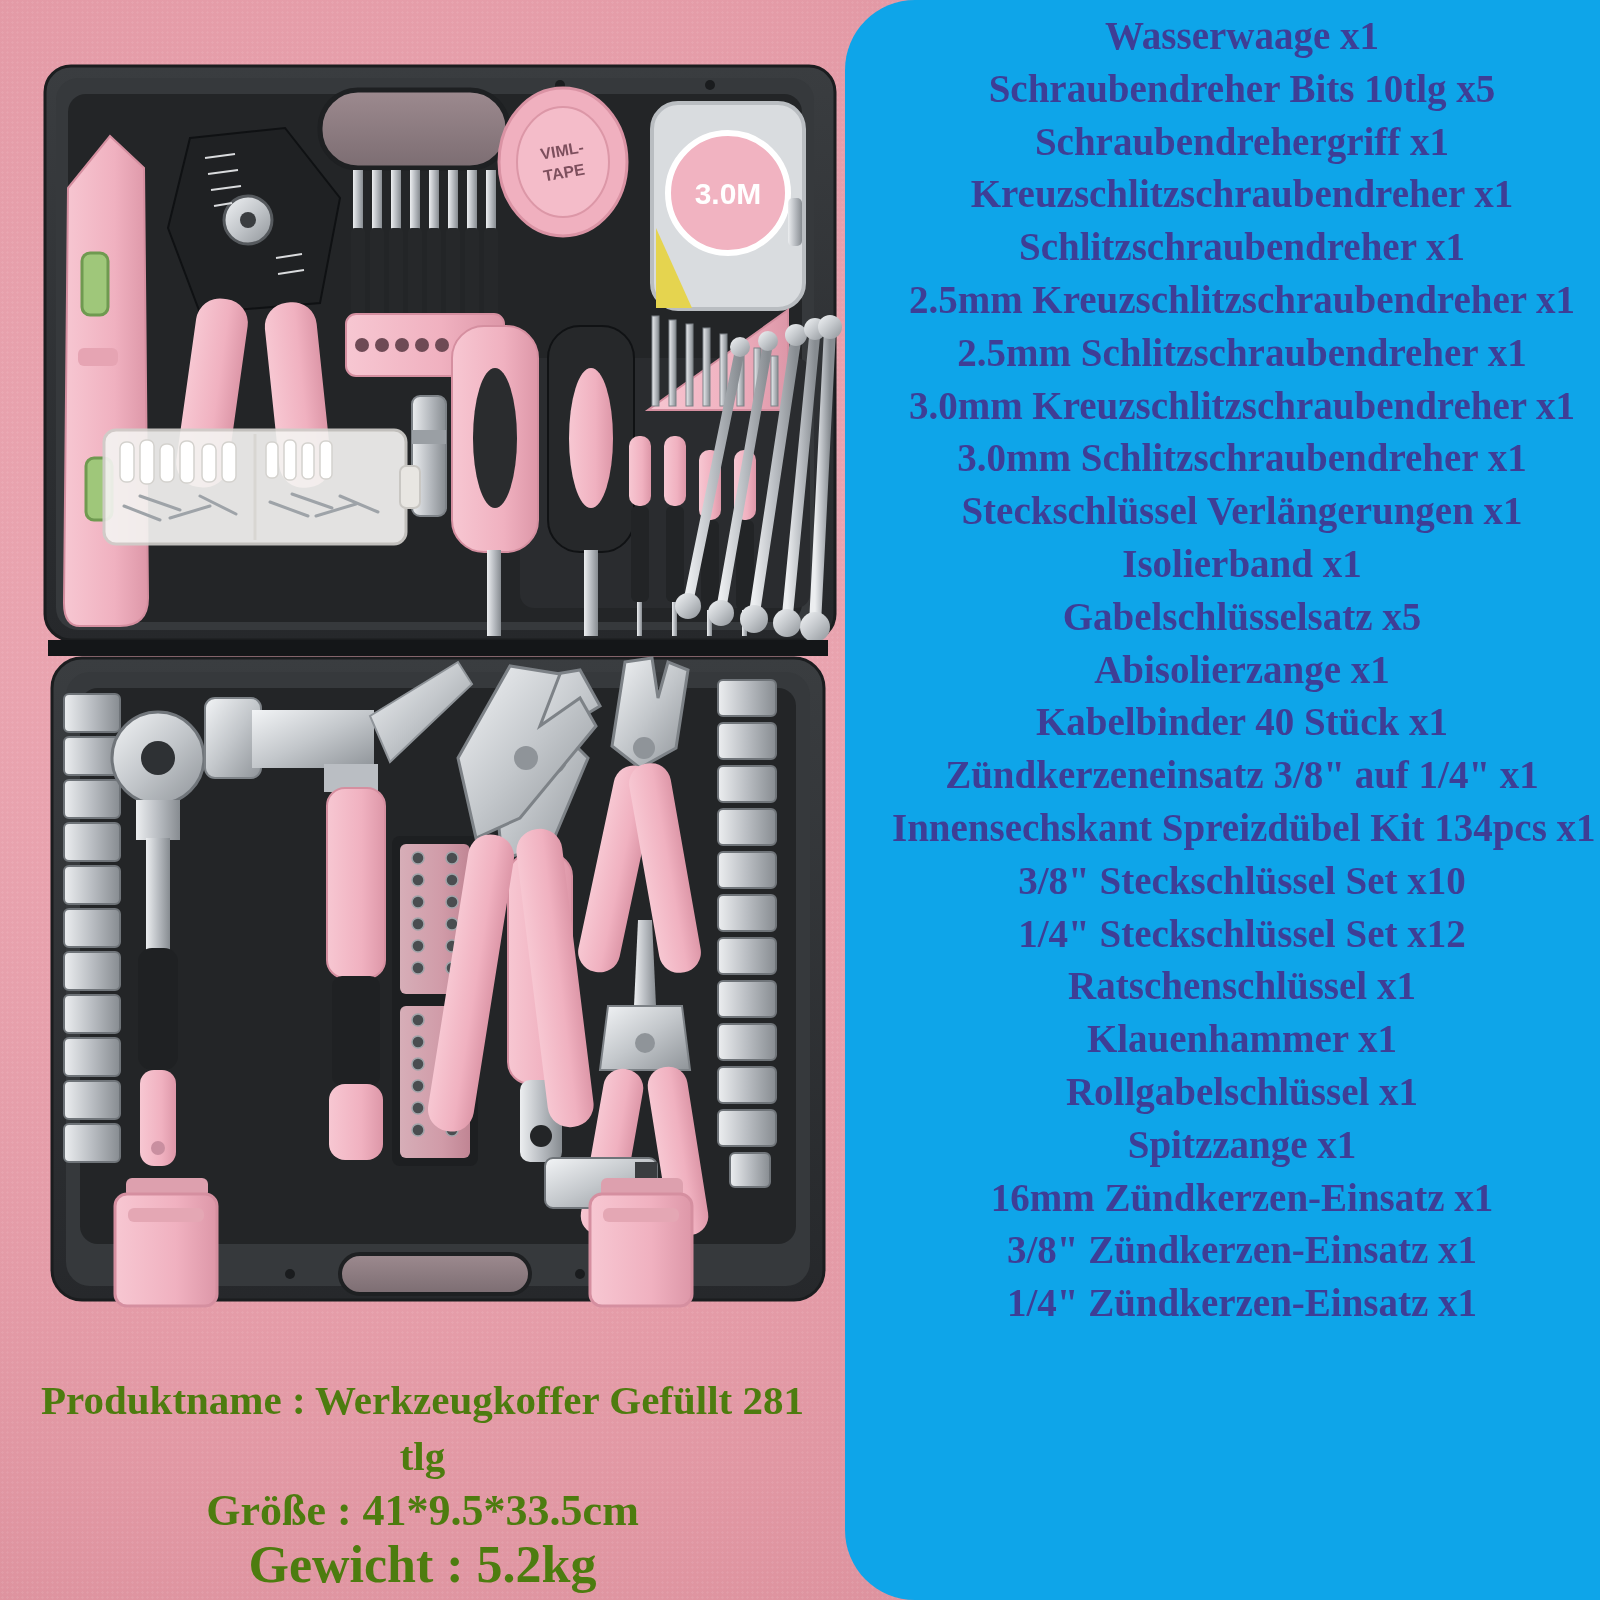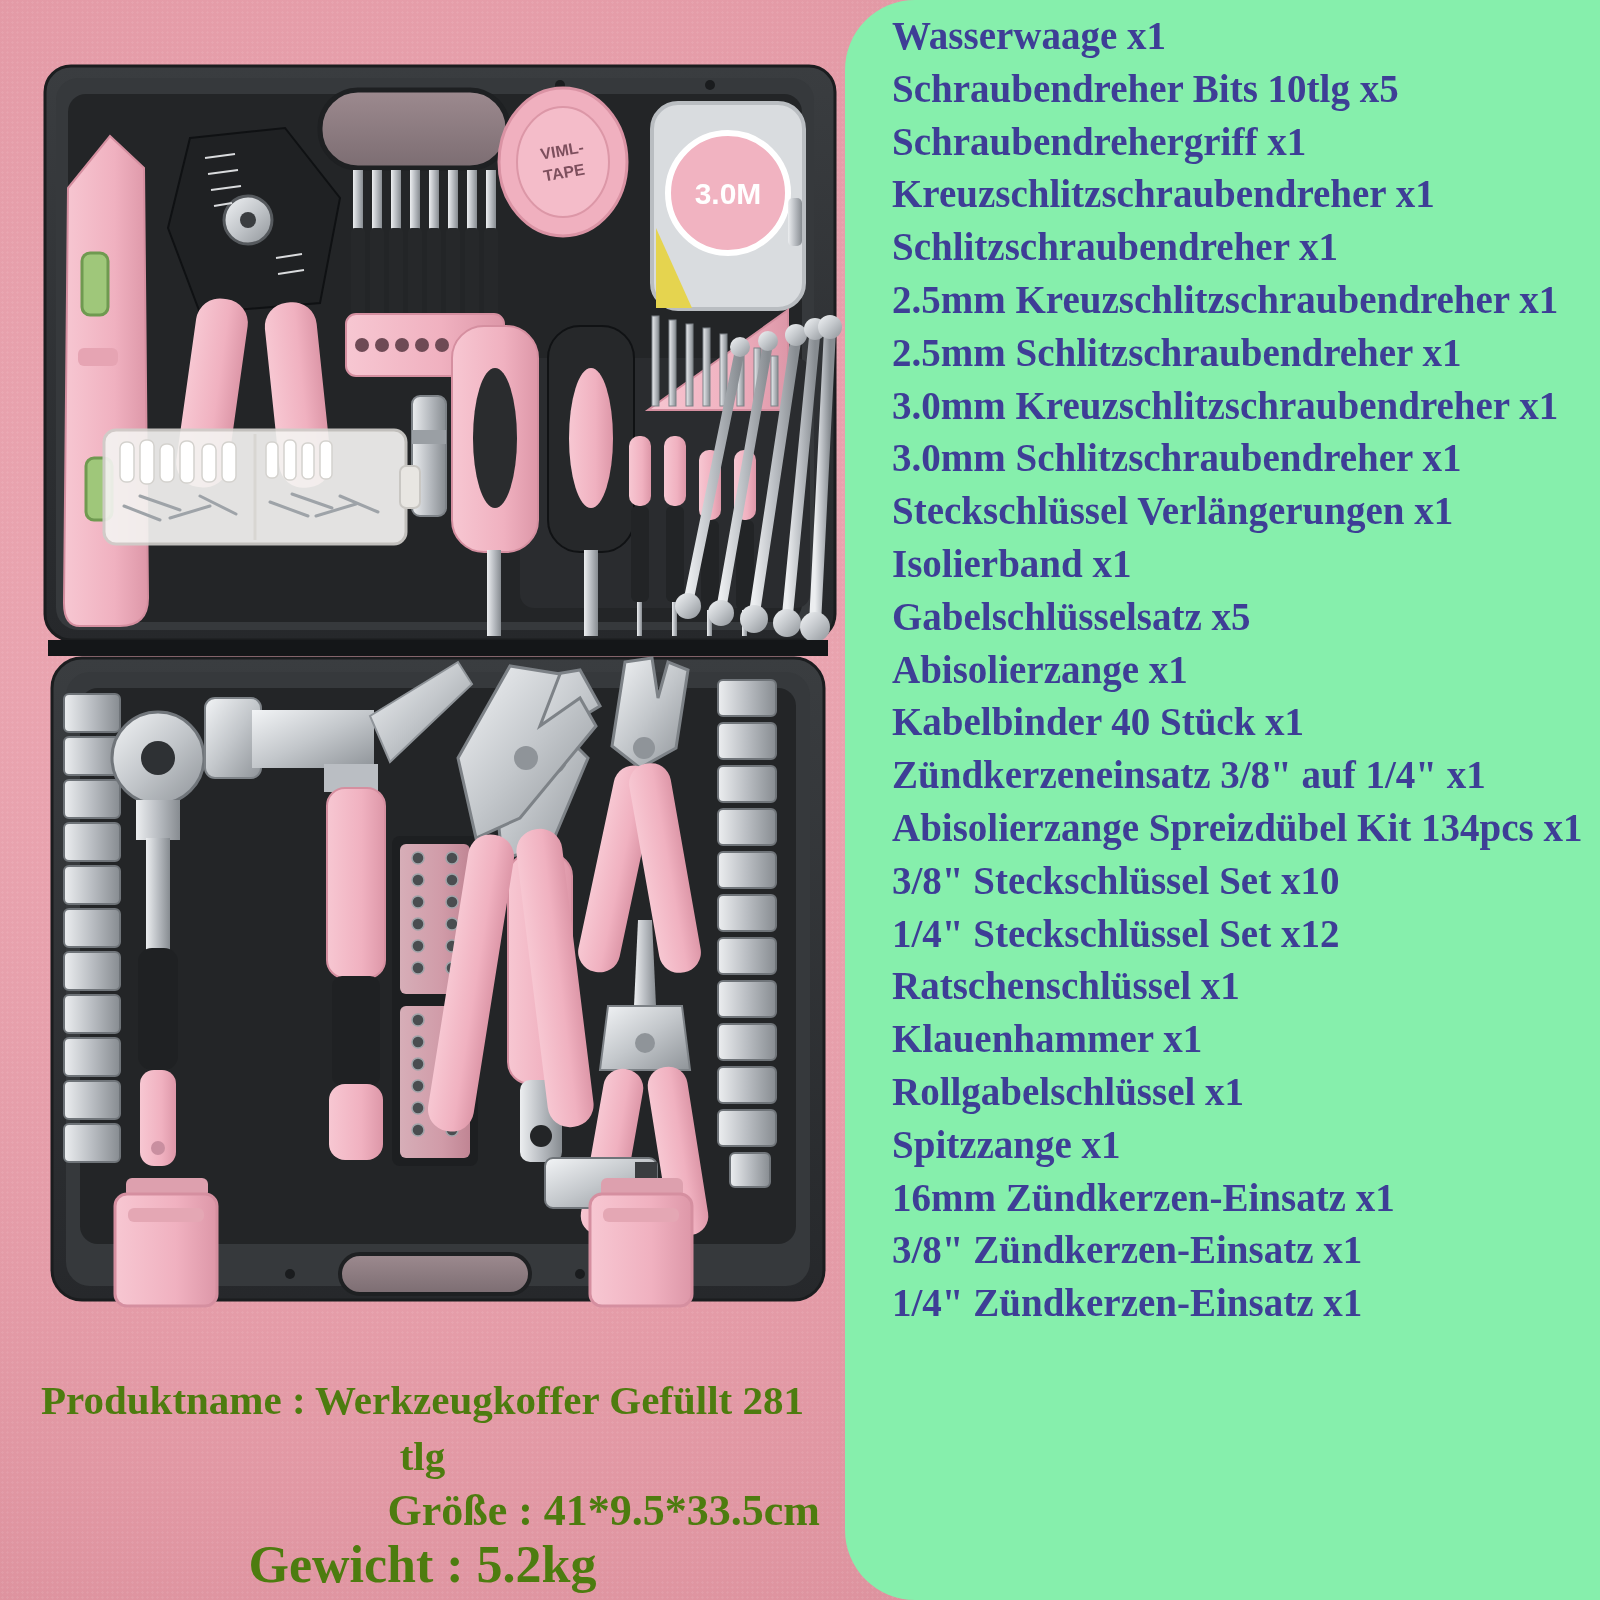--- a/index.html
+++ b/index.html
@@ -17,37 +17,37 @@
       radial-gradient(circle at 420px 650px, #efadb8 0%, #e49ba7 48%, #da8e9a 82%, #d48794 100%);
   }
   .pink-bg::after{
     content:"";position:absolute;inset:0;
     background-image:radial-gradient(rgba(255,255,255,0.07) 1px, transparent 1.4px);
     background-size:5px 5px;
   }
   
   .info-panel{
     position:absolute;left:845px;top:0;width:755px;height:1600px;
-    background:#86efac;border-radius:70px 0 0 70px;
+    background:#0ea5e9;border-radius:70px 0 0 70px;text-align:center;
   }
   .parts-list{
     position:absolute;left:47px;top:10px;width:700px;
   }
   .parts-list .list-item{
     height:52.8px;line-height:52.8px;
     font-size:39px;font-weight:bold;color:#3e3e96;
     white-space:nowrap;
   }
   
   .product-info{
     position:absolute;left:25px;top:1372px;width:795px;text-align:center;
     color:#4d7c0f;font-weight:bold;
   }
   .product-info .line1{font-size:41px;line-height:56px;}
-  .product-info .line2{font-size:44px;line-height:54px;text-align:right;}
+  .product-info .line2{font-size:44px;line-height:54px;}
   .product-info .line3{font-size:52px;line-height:54px;}
   .photo-wrap{position:absolute;left:40px;top:58px;width:805px;height:1270px;}
   svg text{font-family:"Liberation Sans", sans-serif;}
 </style>
 </head>
 <body>
 
 <div class="pink-bg"></div>
 
 <div class="photo-wrap">
@@ -431,21 +431,21 @@
       <div class="list-item">2.5mm Kreuzschlitzschraubendreher x1</div>
       <div class="list-item">2.5mm Schlitzschraubendreher x1</div>
       <div class="list-item">3.0mm Kreuzschlitzschraubendreher x1</div>
       <div class="list-item">3.0mm Schlitzschraubendreher x1</div>
       <div class="list-item">Steckschlüssel Verlängerungen x1</div>
       <div class="list-item">Isolierband x1</div>
       <div class="list-item">Gabelschlüsselsatz x5</div>
       <div class="list-item">Abisolierzange x1</div>
       <div class="list-item">Kabelbinder 40 Stück x1</div>
       <div class="list-item">Zündkerzeneinsatz 3/8" auf 1/4" x1</div>
-      <div class="list-item">Abisolierzange Spreizdübel Kit 134pcs x1</div>
+      <div class="list-item">Innensechskant Spreizdübel Kit 134pcs x1</div>
       <div class="list-item">3/8" Steckschlüssel Set x10</div>
       <div class="list-item">1/4" Steckschlüssel Set x12</div>
       <div class="list-item">Ratschenschlüssel x1</div>
       <div class="list-item">Klauenhammer x1</div>
       <div class="list-item">Rollgabelschlüssel x1</div>
       <div class="list-item">Spitzzange x1</div>
       <div class="list-item">16mm Zündkerzen-Einsatz x1</div>
       <div class="list-item">3/8" Zündkerzen-Einsatz x1</div>
       <div class="list-item">1/4" Zündkerzen-Einsatz x1</div>
     </div>

